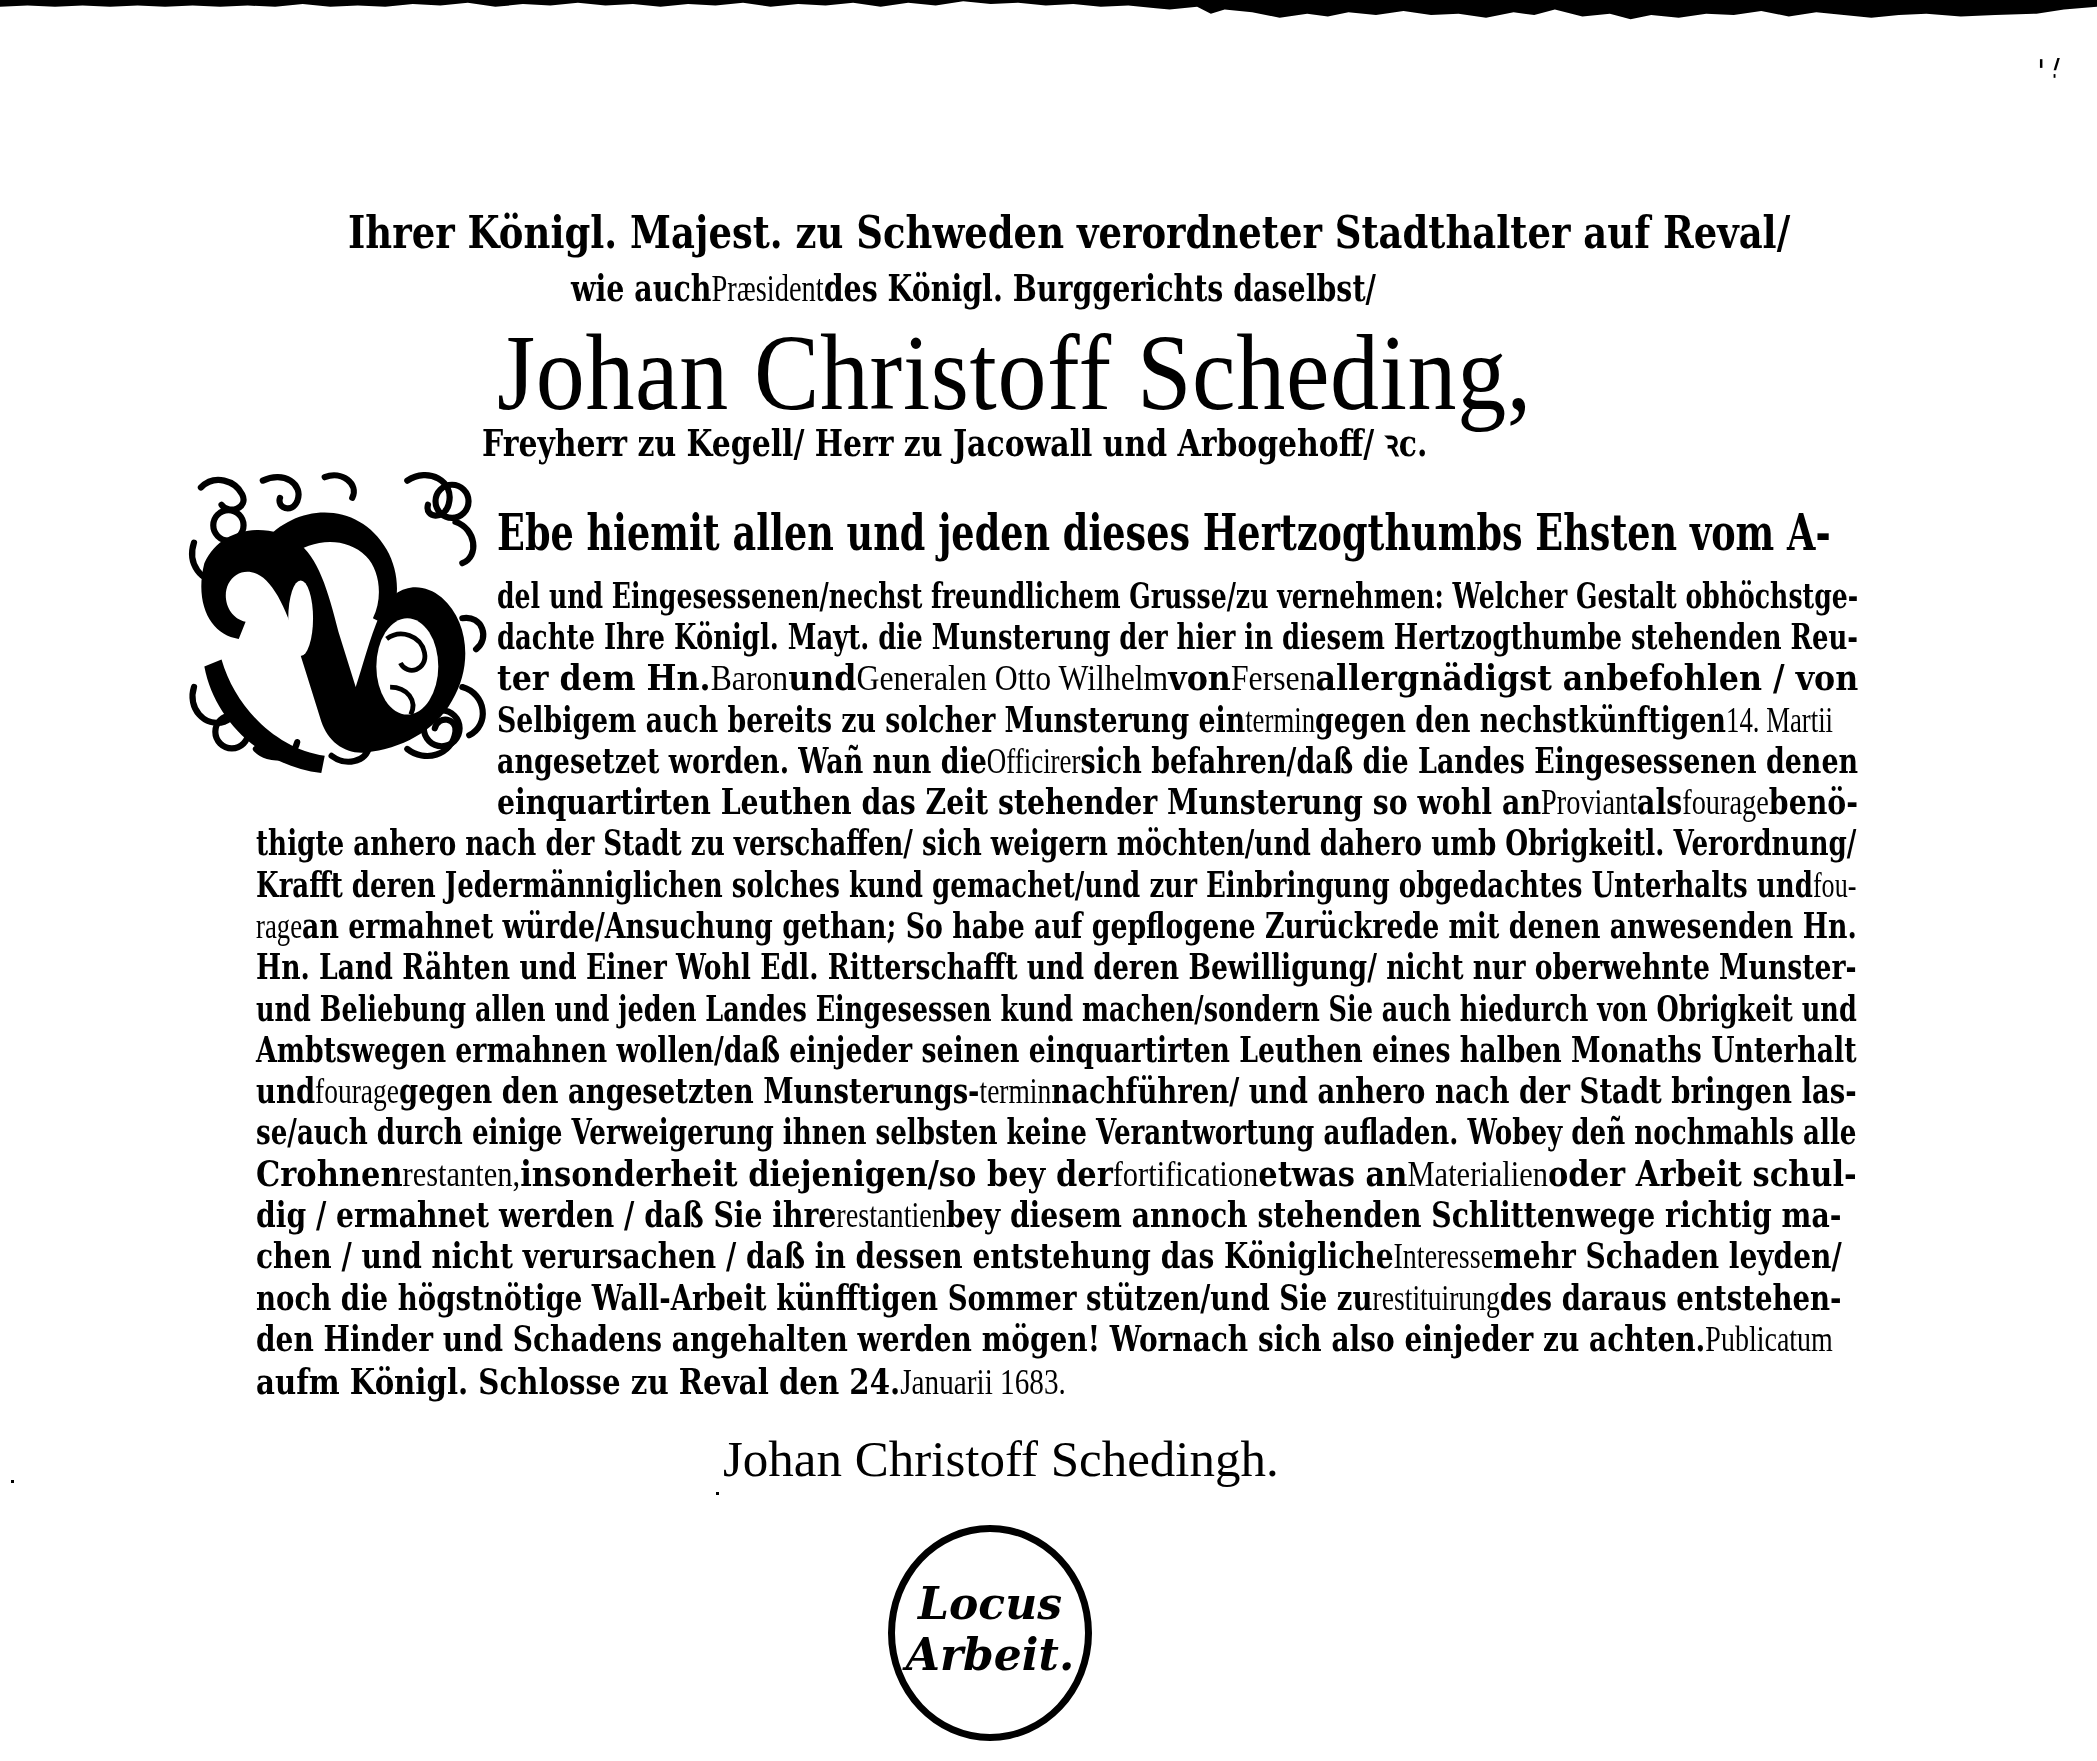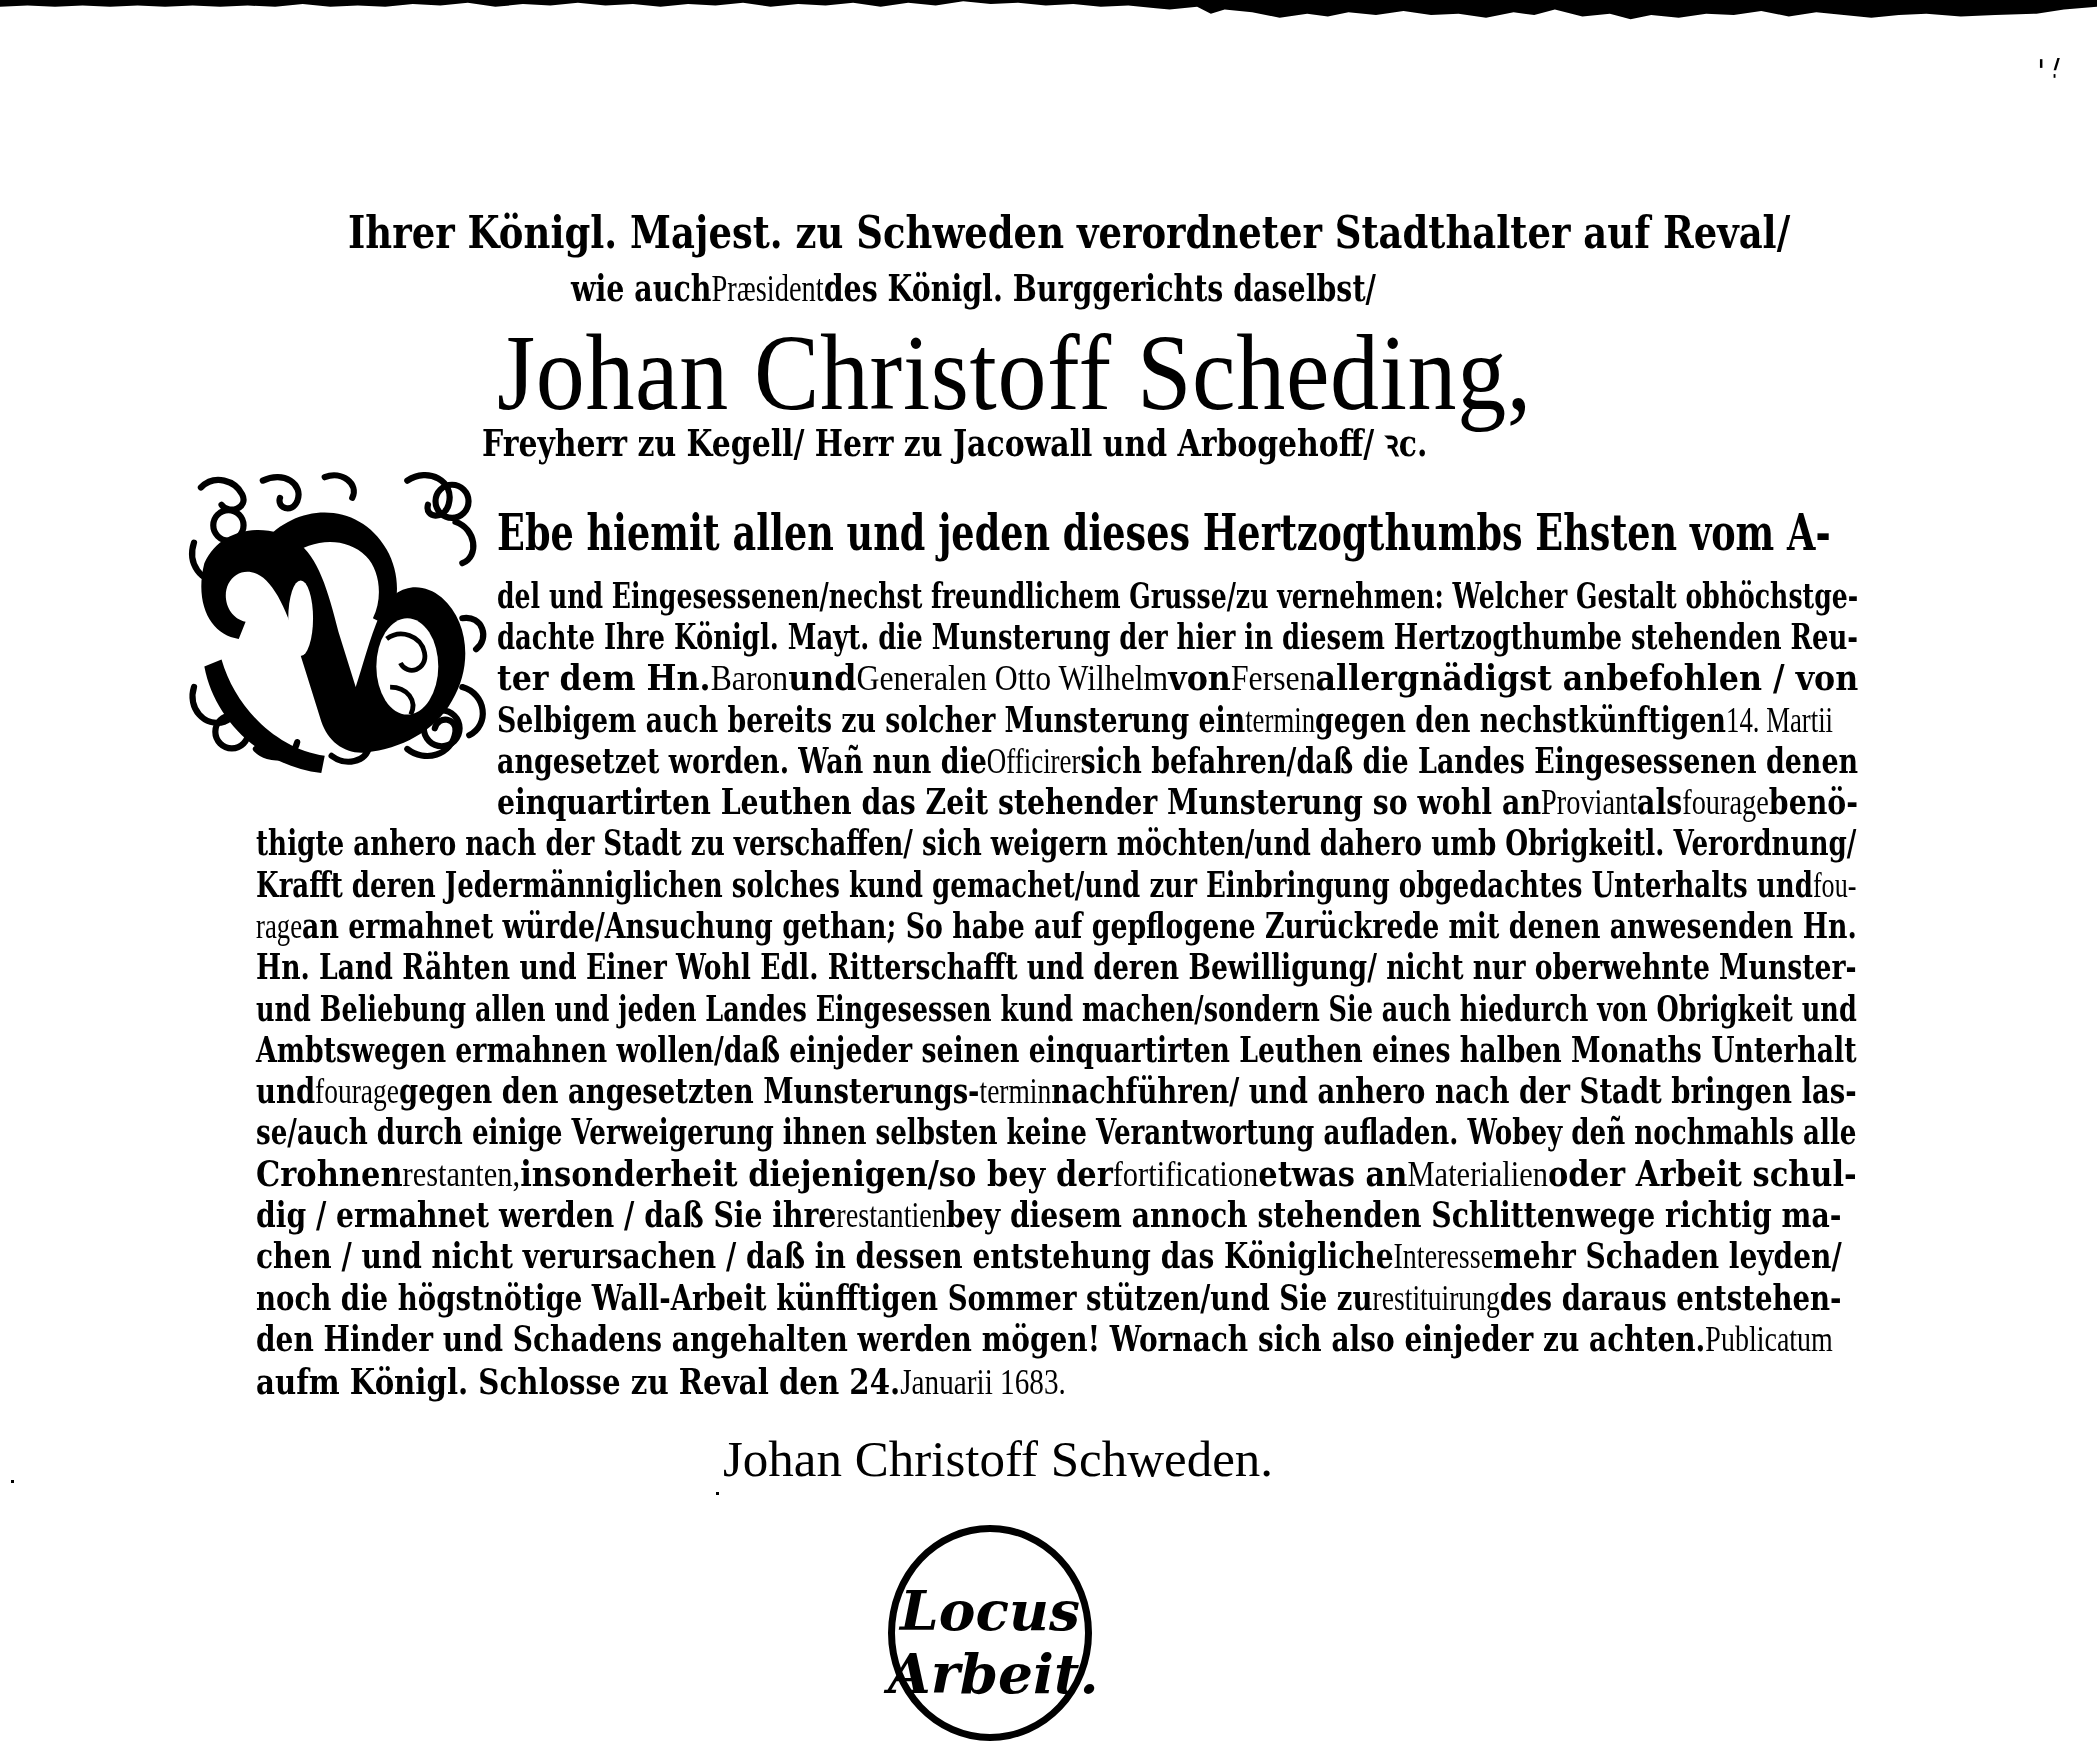--- a/index.html
+++ b/index.html
@@ -12,21 +12,21 @@
   .hdr1 { left: 348px; top: 210px; font-size: 45px; }
   .hdr2 { left: 571px; top: 270px; font-size: 37px; }
   .name { left: 497px; top: 318px; font-size: 109px; font-family: "Liberation Serif", serif; letter-spacing: 0.7px; }
   .title { left: 482px; top: 425px; font-size: 37px; }
   .dropcap { position: absolute; left: 180px; top: 460px; width: 317px; height: 322px; }
   .body-line { font-size: 36px; }
   .first-line { font-size: 50px; }
   .sig { position: absolute; left: 723px; top: 1430px; font-size: 51px; font-family: "Liberation Serif", serif; white-space: nowrap; }
   .seal { position: absolute; left: 888px; top: 1525px; width: 204px; height: 216px; }
   .seal-ring { position: absolute; inset: 0; border: 7.6px solid #000; border-radius: 50%; box-sizing: border-box; }
-  .seal-text { position: absolute; left: 0; right: 0; top: 54px; text-align: center; font-family: "DejaVu Serif", serif; font-style: italic; font-weight: bold; font-size: 55px; line-height: 1.15; }
+  .seal-text { position: absolute; left: 0; right: 0; top: 54px; text-align: center; font-family: "DejaVu Serif", serif; font-style: italic; font-weight: bold; font-size: 44px; line-height: 1.15; }
   .stray { position: absolute; width: 2.8px; height: 2.8px; background: #000; }
 </style>
 </head>
 <body>
 
 <svg class="torn-edge" viewBox="0 0 3048 60" preserveAspectRatio="none">
   <path d="M0,0 H3048 V10 L3000,14 2960,20 2900,22 2850,24 2800,20 2760,22 2720,26 2680,22 2640,18 2600,24 2560,16 2520,22 2480,20 2440,26 2400,22 2370,28 2340,20 2300,24 2260,14 2230,22 2200,18 2160,26 2120,20 2080,22 2040,16 2000,22 1960,18 1930,24 1900,20 1860,26 1820,18 1780,14 1760,20 1740,10 1700,14 1680,12 1640,8 1600,10 1560,6 1520,8 1480,4 1440,6 1400,2 1360,8 1320,4 1280,10 1240,4 1200,8 1160,6 1120,10 1080,4 1040,8 1000,6 960,10 920,6 880,8 840,4 800,8 760,6 720,10 680,4 640,8 600,6 560,10 520,8 480,10 440,6 400,10 360,8 320,10 280,8 240,10 200,8 160,10 120,8 80,10 40,8 0,10 Z" fill="#000"></path>
 </svg>
 
 <svg class="margin-mark" viewBox="0 0 66 50">
@@ -95,21 +95,21 @@
     <div class="line body-line" style="left: 256px; top: 1072px; transform: scaleX(0.7625);"><span class="frak">und </span><span class="anti">fourage</span><span class="frak"> gegen den angesetzten Munsterungs-</span><span class="anti">termin</span><span class="frak"> nachführen/ und anhero nach der Stadt bringen las-</span></div>
     <div class="line body-line" style="left: 256px; top: 1113px; transform: scaleX(0.7261);"><span class="frak">se/auch durch einige Verweigerung ihnen selbsten keine Verantwortung aufladen.  Wobey deñ nochmahls alle</span></div>
     <div class="line body-line" style="left: 256px; top: 1155px; transform: scaleX(0.8469);"><span class="frak">Crohnen </span><span class="anti">restanten,</span><span class="frak"> insonderheit diejenigen/so bey der </span><span class="anti">fortification</span><span class="frak"> etwas an </span><span class="anti">Materialien</span><span class="frak"> oder Arbeit schul-</span></div>
     <div class="line body-line" style="left: 256px; top: 1196px; transform: scaleX(0.7837);"><span class="frak">dig /  ermahnet werden /  daß Sie ihre </span><span class="anti">restantien</span><span class="frak"> bey diesem annoch stehenden Schlittenwege richtig ma-</span></div>
     <div class="line body-line" style="left: 256px; top: 1237px; transform: scaleX(0.7784);"><span class="frak">chen /  und nicht verursachen /  daß in dessen entstehung das Königliche </span><span class="anti">Interesse</span><span class="frak"> mehr Schaden leyden/</span></div>
     <div class="line body-line" style="left: 256px; top: 1279px; transform: scaleX(0.7659);"><span class="frak">noch die högstnötige Wall-Arbeit künfftigen Sommer stützen/und Sie zu </span><span class="anti">restituirung</span><span class="frak"> des daraus entstehen-</span></div>
     <div class="line body-line" style="left: 256px; top: 1320px; transform: scaleX(0.7775);"><span class="frak">den Hinder und Schadens angehalten werden mögen!   Wornach sich also einjeder zu achten.   </span><span class="anti">Publicatum</span></div>
     <div class="line body-line" style="left: 256px; top: 1363px; transform: scaleX(0.8119);"><span class="frak">aufm Königl. Schlosse zu Reval den 24. </span><span class="anti">Januarii 1683.</span></div>
   </div>
 
-<div class="sig">Johan Christoff Schweden.</div>
+<div class="sig">Johan Christoff Schedingh.</div>
 
 <div class="seal">
   <div class="seal-ring"></div>
   <div class="seal-text">
     <div>Locus</div>
     <div>Arbeit.</div>
   </div>
 </div>
 
 <div class="stray" style="left:11px; top:1480px;"></div>

